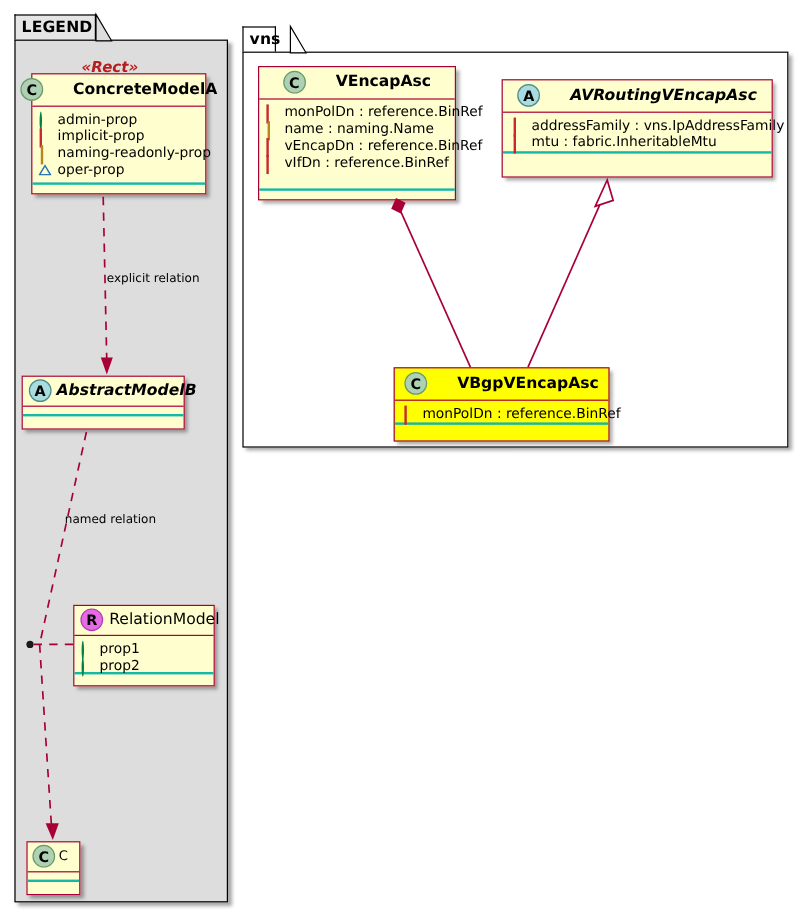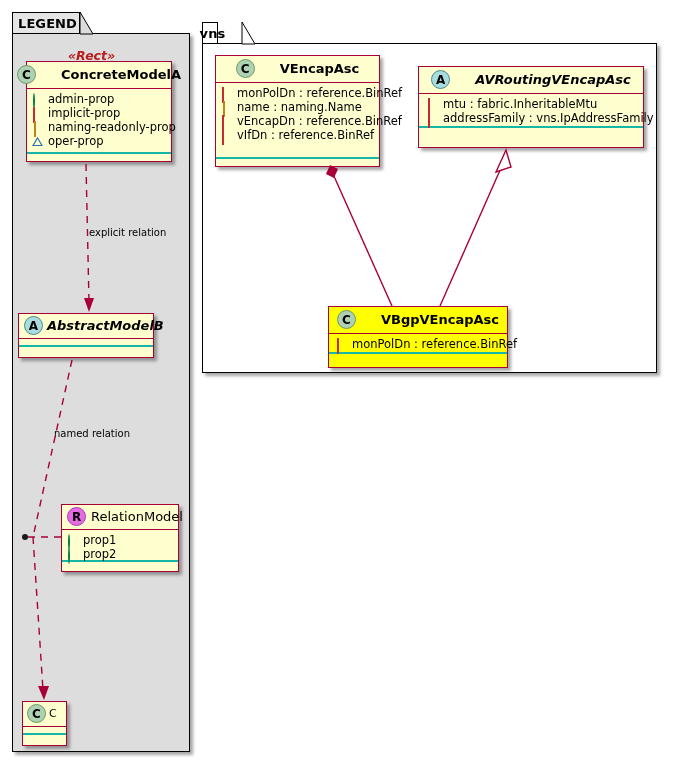--- a/index.html
+++ b/index.html
@@ -219,21 +219,21 @@
     <span class="stereo-circle sc-C">C</span>
     <span class="cls-name plain" style="margin-left:3px; font-size:11px;">C</span>
   </div>
   <div class="cls-attrs" style="height:8px;"></div>
   <div class="cls-footer"></div>
 </div>
 
 <div class="edge-label" style="left:89px; top:227px;">explicit relation</div>
 <div class="edge-label" style="left:54px; top:428px;">named relation</div>
 
-<div class="pkg-tab" id="vns-tab" style="left:202px; top:22px; width:16px; height:22px;justify-content:center;">
+<div class="pkg-tab" id="vns-tab" style="left:202px; top:22px; width:28px; height:22px;">
   <span>vns</span>
 </div>
 <svg class="overlay" style="z-index:3;">
   <polygon points="242,22 255,44 242,44" fill="#FFFFFF" stroke="#000000" stroke-width="1"></polygon>
 </svg>
 <div class="pkg-frame" id="vns-frame" style="left:202px; top:43px; width:455px; height:330px;"></div>
 
 <div class="cls" style="left:215px; top:55px; width:165px; height:112px;">
   <div class="cls-hdr" style="height:27px;">
     <span class="stereo-circle sc-C">C</span>
@@ -261,25 +261,25 @@
 </div>
 
 <div class="cls" style="left:418px; top:66px; width:226px; height:82px;">
   <div class="cls-hdr" style="height:27px;">
     <span class="stereo-circle sc-A">A</span>
     <span class="cls-name italic">AVRoutingVEncapAsc</span>
   </div>
   <div class="cls-attrs" style="height:34px; padding-left:8px;">
     <div class="attr">
       <span class="glyph"><span class="g-square"></span></span>
+      <span>addressFamily : vns.IpAddressFamily</span>
+    </div>
+    <div class="attr">
+      <span class="glyph"><span class="g-square"></span></span>
       <span>mtu : fabric.InheritableMtu</span>
-    </div>
-    <div class="attr">
-      <span class="glyph"><span class="g-square"></span></span>
-      <span>addressFamily : vns.IpAddressFamily</span>
     </div>
   </div>
   <div class="cls-footer"></div>
 </div>
 
 <div class="cls hl" style="left:328px; top:306px; width:180px; height:62px;">
   <div class="cls-hdr" style="height:27px;">
     <span class="stereo-circle sc-C">C</span>
     <span class="cls-name bold">VBgpVEncapAsc</span>
   </div>

